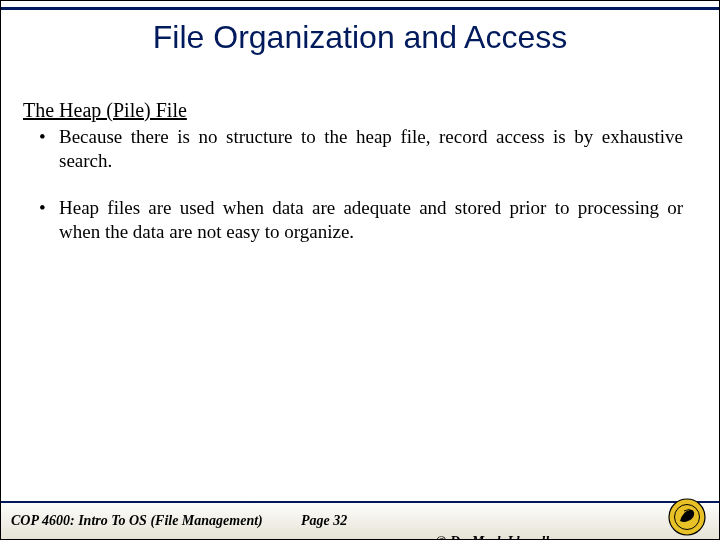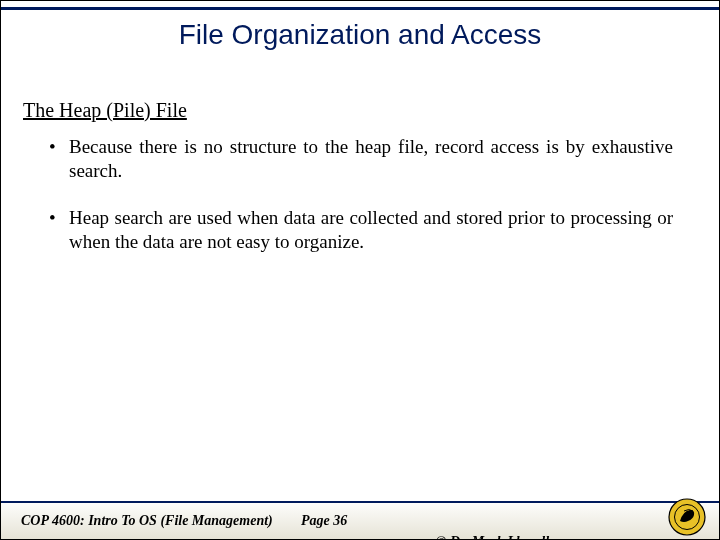--- a/index.html
+++ b/index.html
@@ -25,41 +25,41 @@
     right: 0;
     height: 3px;
     background: #001a5c;
   }
   .title {
     position: absolute;
     top: 18px;
     left: 0;
     right: 0;
     text-align: center;
-    font-size: 28px;
+    font-size: 32px;
     color: #001a5c;
     font-family: Arial, Helvetica, sans-serif;
     font-weight: 400;
   }
   .subhead {
     position: absolute;
     top: 98px;
     left: 22px;
     font-size: 20px;
     text-decoration: underline;
     color: #000;
   }
   .bullets {
     position: absolute;
     top: 118px;
     left: 30px;
     right: 30px;
   }
   .bullets ul {
-    margin: 16px;
+    margin: 6px;
     padding: 0;
     list-style: none;
   }
   .bullets li {
     position: relative;
     padding-left: 22px;
     font-size: 19px;
     line-height: 1.28;
     color: #000;
     text-align: justify;
@@ -97,21 +97,21 @@
     background: linear-gradient(#fdfdfb, #e6e3d6);
     display: flex;
     align-items: center;
   }
   .footer-left {
     font-family: "Times New Roman", serif;
     font-style: italic;
     font-weight: bold;
     font-size: 14px;
     color: #000;
-    margin-left: 20px;
+    margin-left: 10px;
     flex: 0 0 auto;
   }
   .footer-center {
     font-family: "Times New Roman", serif;
     font-style: italic;
     font-weight: bold;
     font-size: 14px;
     color: #000;
     position: absolute;
     left: 300px;
@@ -141,29 +141,29 @@
 <div class="slide">
   <div class="rule-top"></div>
 
   <div class="title">File Organization and Access</div>
 
   <div class="subhead">The Heap (Pile) File</div>
 
   <div class="bullets">
     <ul>
       <li>Because there is no structure to the heap file, record access is by exhaustive search.</li>
-      <li>Heap search are used when data are collected and stored prior to processing or when the data are not easy to organize.</li>
+      <li>Heap files are used when data are adequate and stored prior to processing or when the data are not easy to organize.</li>
     </ul>
   </div>
 
   <div class="footer">
     <div class="footer-rule"></div>
     <div class="footer-bar">
       <span class="footer-left">COP 4600: Intro To OS  (File Management)</span>
-      <span class="footer-center">Page 36</span>
+      <span class="footer-center">Page 32</span>
       <span class="footer-right">© Dr. Mark Llewellyn</span>
       <span class="logo">
         <svg viewBox="0 0 40 40">
           <circle cx="20" cy="20" r="18" fill="#e8c127" stroke="#000" stroke-width="1.2"></circle>
           <circle cx="20" cy="20" r="12.5" fill="none" stroke="#000" stroke-width="1"></circle>
           <path d="M13 24 q3 -10 10 -11 q5 0 4 5 q-1 4 -6 6 q-4 2 -8 0 z" fill="#000"></path>
           <path d="M17 14 q5 -3 9 0" fill="none" stroke="#000" stroke-width="1"></path>
         </svg>
       </span>
     </div>

